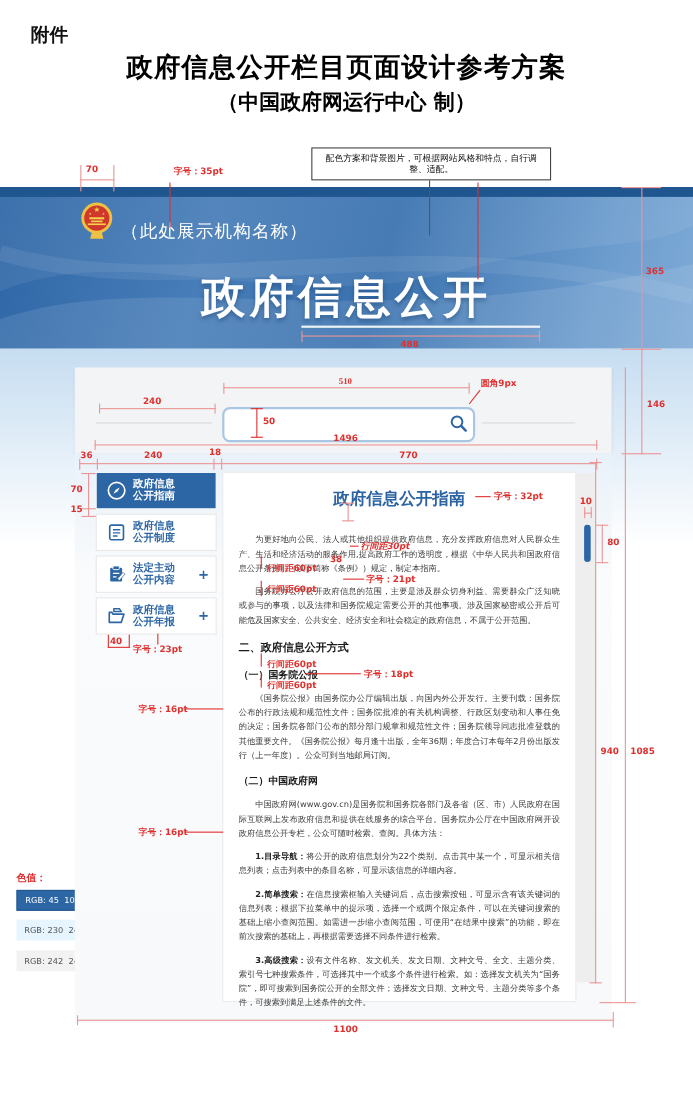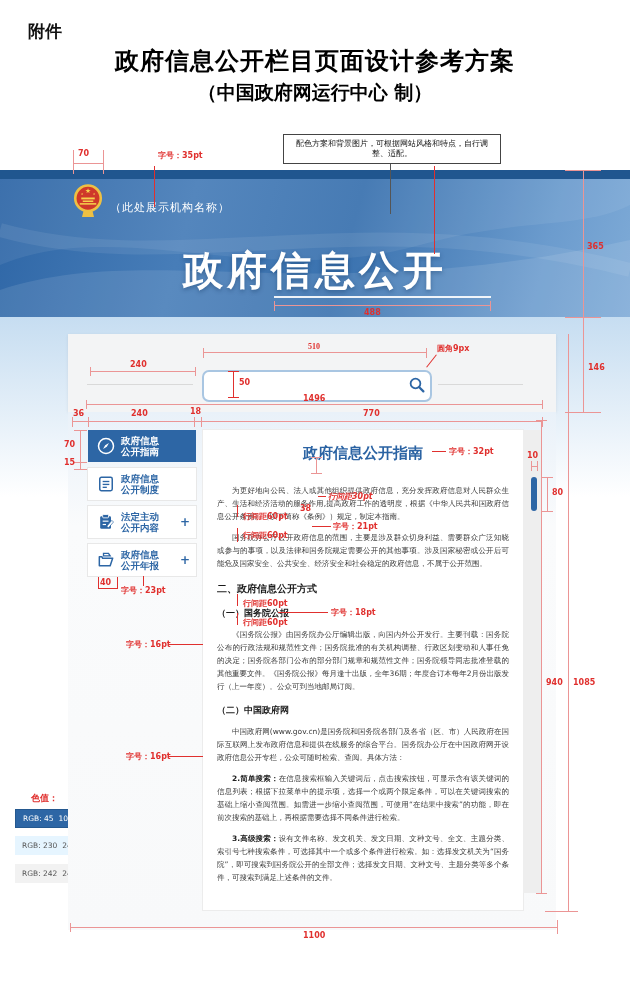--- a/index.html
+++ b/index.html
@@ -13,21 +13,21 @@
   #doc-sub{position:absolute;left:0;top:80px;width:630px;text-align:center;
            font-size:19px;font-weight:bold;color:#000;}
   #callout{position:absolute;left:283px;top:134px;width:218px;box-sizing:border-box;
            border:1px solid #444;background:#fff;font-size:8px;line-height:10px;
            padding:4px 5px;color:#111;text-align:center;z-index:9;}
   
   #banner{position:absolute;left:0;top:170px;width:630px;height:147px;
           background:linear-gradient(105deg,#2e66a6 0%,#477db8 30%,#3a72af 55%,#6c9cce 85%,#7fabd7 100%);overflow:hidden;}
   #banner-strip{position:absolute;left:0;top:0;width:630px;height:9px;background:#20568f;}
   #banner svg.waves{position:absolute;left:0;top:0;}
-  #org-name{position:absolute;left:110px;top:30px;color:#fff;font-size:11px;letter-spacing:1px;}
+  #org-name{position:absolute;left:110px;top:30px;color:#fff;font-size:16px;letter-spacing:1px;}
   #banner-title{position:absolute;left:0;top:73px;width:630px;text-align:center;color:#fff;
                 font-size:40px;font-weight:bold;letter-spacing:4px;
                 text-shadow:0 2px 4px rgba(10,40,80,.35);}
   #banner-underline{position:absolute;left:274px;top:126px;width:217px;height:2px;background:rgba(255,255,255,.9);}
   #emblem{position:absolute;left:73px;top:13px;}
   
   #fade{position:absolute;left:0;top:317px;width:630px;height:200px;
         background:linear-gradient(180deg,#c6ddf1 0%,rgba(255,255,255,0) 90%);}
   #search-panel{position:absolute;left:68px;top:334px;width:488px;height:78px;
                 background:#f3f4f5;box-shadow:0 1px 3px rgba(0,0,0,.08);z-index:1;}
@@ -55,21 +55,21 @@
   #content-body{position:absolute;left:203px;top:430px;width:320px;box-sizing:border-box;
                 padding:12px 14px 0 14px;z-index:3;}
   #content-body .c-head{text-align:center;font-size:15px;font-weight:bold;color:#2b63a3;margin:2px 0 0 0;}
   #content-body p{font-size:7.5px;line-height:13px;color:#3a3a3a;text-align:justify;
                   text-indent:2em;margin:8px 0 0 0;}
   #content-body p.first{margin-top:21px;}
   #content-body .sec{font-size:10px;font-weight:bold;color:#1a1a1a;margin:12px 0 0 0;}
   #content-body .subsec{font-size:9px;font-weight:bold;color:#1a1a1a;margin:11px 0 0 0;}
   #content-body b{color:#222;}
   
-  #palette-title{position:absolute;left:31px;top:792px;color:#e0302e;font-size:9px;font-weight:bold;}
+  #palette-title{position:absolute;left:15px;top:792px;color:#e0302e;font-size:9px;font-weight:bold;}
   .sw{position:absolute;left:15px;width:88px;height:19px;display:flex;align-items:center;
       font-size:7.5px;color:#555;padding-left:7px;box-sizing:border-box;white-space:pre;}
   .sw.dark{color:#fff;border:1px solid #24588f;}
   
   .ml{position:absolute;background:#eb9595;z-index:6;}
   .mr{position:absolute;background:#e0302e;z-index:6;}
   .mk{position:absolute;background:#555;z-index:6;}
   .rl{position:absolute;color:#e0302e;font-size:8px;font-weight:bold;line-height:1;
       white-space:nowrap;z-index:7;}
 </style>
@@ -168,20 +168,21 @@
 
   <div id="content-body">
     <div class="c-head">政府信息公开指南</div>
     <p class="first">为更好地向公民、法人或其他组织提供政府信息，充分发挥政府信息对人民群众生产、生活和经济活动的服务作用,提高政府工作的透明度，根据《中华人民共和国政府信息公开条例》（以下简称《条例》）规定，制定本指南。</p>
     <p>国务院办公厅公开政府信息的范围，主要是涉及群众切身利益、需要群众广泛知晓或参与的事项，以及法律和国务院规定需要公开的其他事项。涉及国家秘密或公开后可能危及国家安全、公共安全、经济安全和社会稳定的政府信息，不属于公开范围。</p>
     <div class="sec">二、政府信息公开方式</div>
     <div class="subsec">（一）国务院公报</div>
     <p>《国务院公报》由国务院办公厅编辑出版，向国内外公开发行。主要刊载：国务院公布的行政法规和规范性文件；国务院批准的有关机构调整、行政区划变动和人事任免的决定；国务院各部门公布的部分部门规章和规范性文件；国务院领导同志批准登载的其他重要文件。《国务院公报》每月逢十出版，全年36期；年度合订本每年2月份出版发行（上一年度）。公众可到当地邮局订阅。</p>
     <div class="subsec">（二）中国政府网</div>
     <p>中国政府网(www.gov.cn)是国务院和国务院各部门及各省（区、市）人民政府在国际互联网上发布政府信息和提供在线服务的综合平台。国务院办公厅在中国政府网开设政府信息公开专栏，公众可随时检索、查阅。具体方法：</p>
+    <p><b>1.目录导航：</b><span>将公开的政府信息划分为22个类别。点击其中某一个，可显示相关信息列表；点击列表中的条目名称，可显示该信息的详细内容。</span></p>
     <p><b>2.简单搜索：</b><span>在信息搜索框输入关键词后，点击搜索按钮，可显示含有该关键词的信息列表；根据下拉菜单中的提示项，选择一个或两个限定条件，可以在关键词搜索的基础上缩小查阅范围。如需进一步缩小查阅范围，可使用“在结果中搜索”的功能，即在前次搜索的基础上，再根据需要选择不同条件进行检索。</span></p>
     <p><b>3.高级搜索：</b><span>设有文件名称、发文机关、发文日期、文种文号、全文、主题分类、索引号七种搜索条件，可选择其中一个或多个条件进行检索。如：选择发文机关为“国务院”，即可搜索到国务院公开的全部文件；选择发文日期、文种文号、主题分类等多个条件，可搜索到满足上述条件的文件。</span></p>
   </div>
 
   <div id="palette-title">色值：</div>
   <div class="sw dark" style="top: 809px; background-color: rgb(45, 102, 165);">RGB: 45  102  165</div>
   <div class="sw" style="top: 836px; background-color: rgb(230, 245, 255);">RGB: 230  245  255</div>
   <div class="sw" style="top: 864px; background-color: rgb(242, 242, 242);">RGB: 242  242  242</div>
 
   <div class="ml" style="left:73px;top:150px;width:1px;height:24px;"></div>

